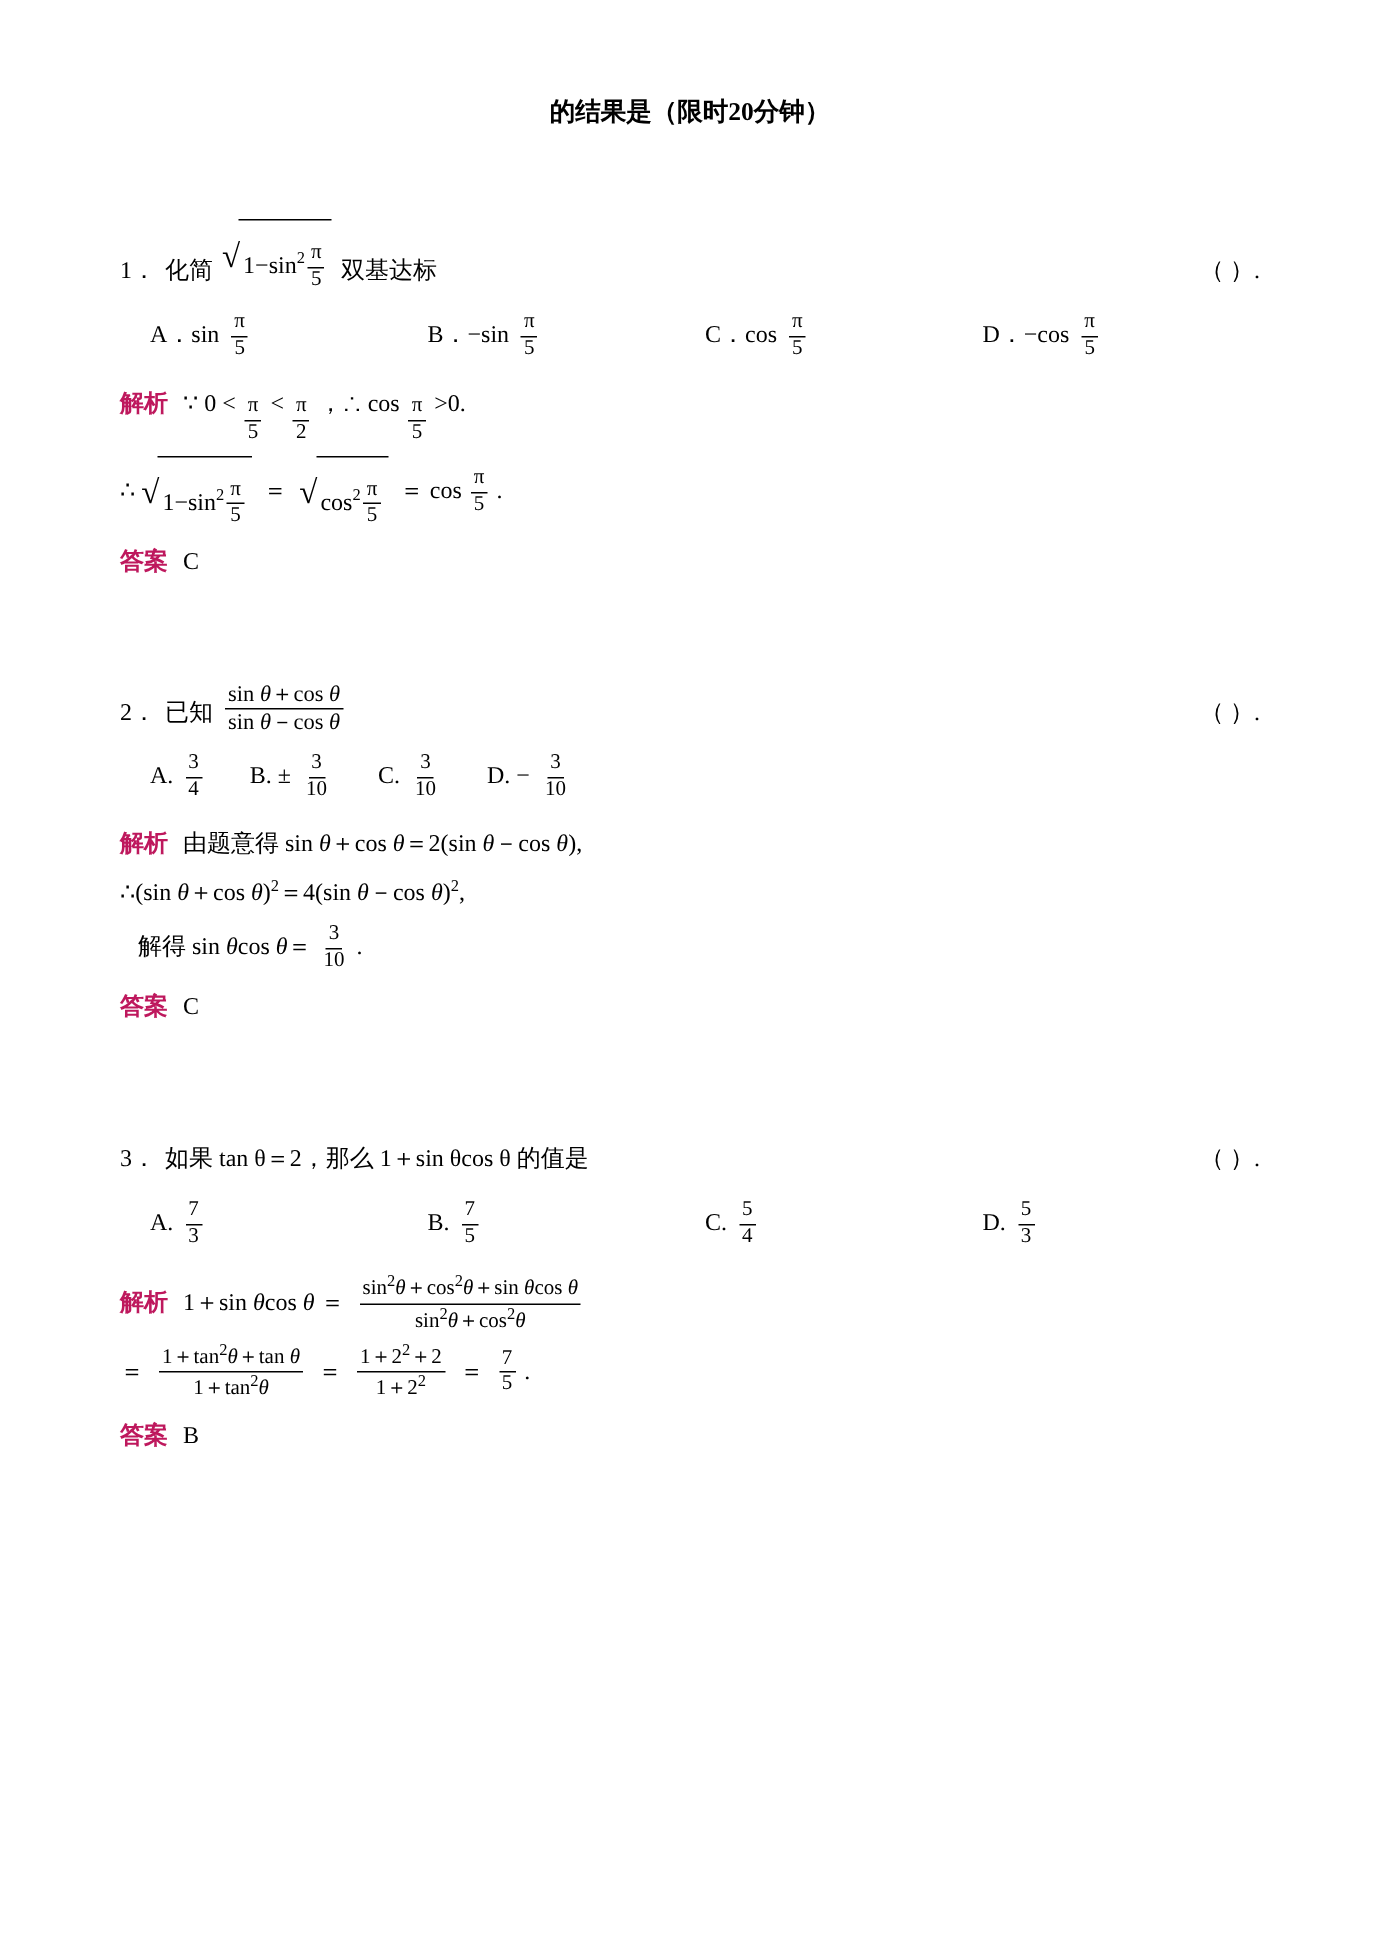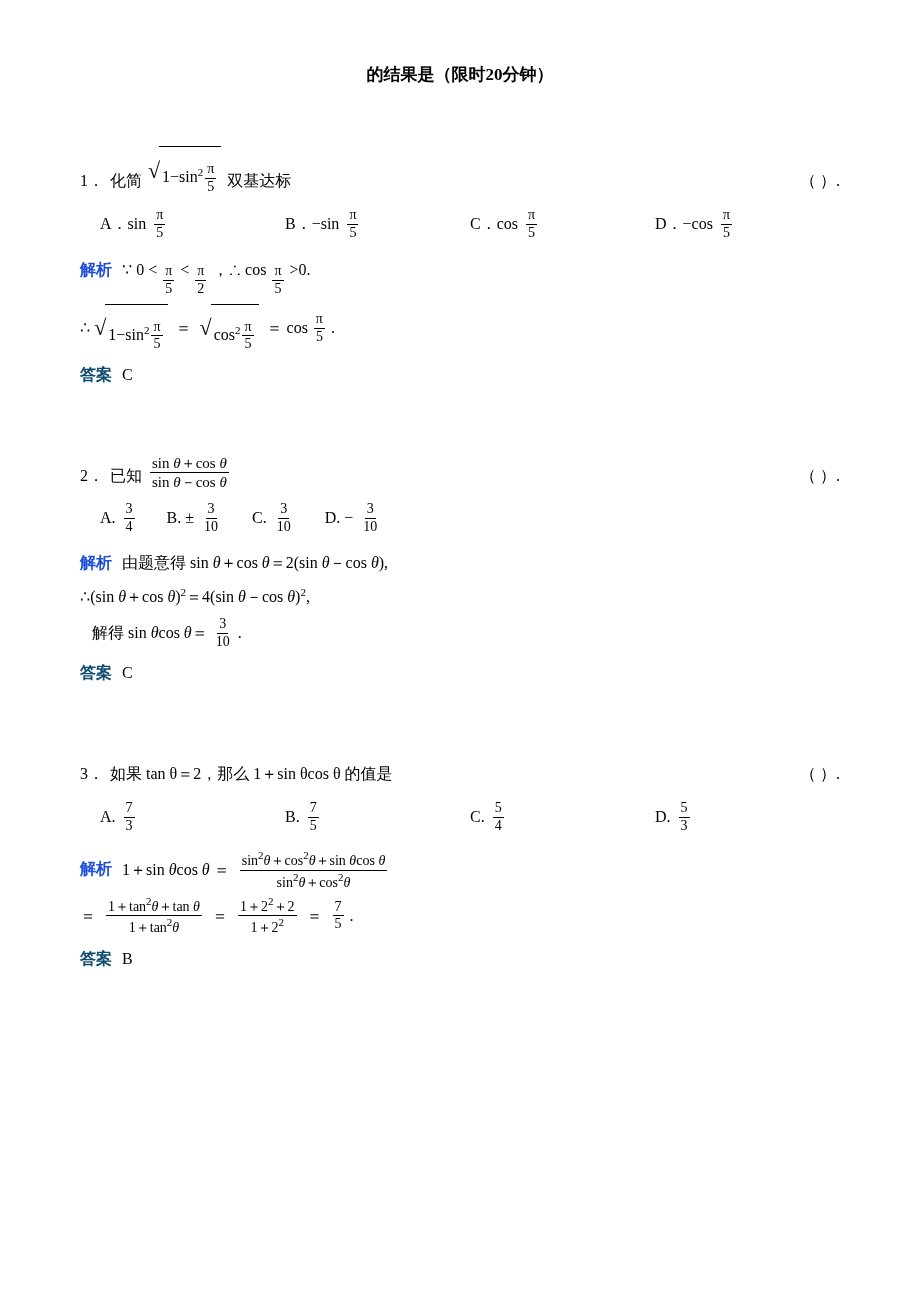--- a/index.html
+++ b/index.html
@@ -45,28 +45,28 @@
       gap: 8px 0;
       margin: 12px 0 14px 20px;
     }
     .option {
       display: flex;
       align-items: center;
       gap: 6px;
       font-size: 16px;
     }
     .jiexi-label {
-      color: #1d4ed8;
+      color: #be185d;
       font-size: 16px;
       font-weight: bold;
       margin-right: 6px;
       font-family: Liberation Mono, monospace;
     }
     .answer-label {
-      color: #0c4a6e;
+      color: #be185d;
       font-size: 16px;
       font-weight: bold;
       margin-right: 6px;
     }
     .answer-line {
       margin: 8px 0 20px 0;
     }
     .jiexi-block {
       margin: 8px 0 6px 0;
     }

